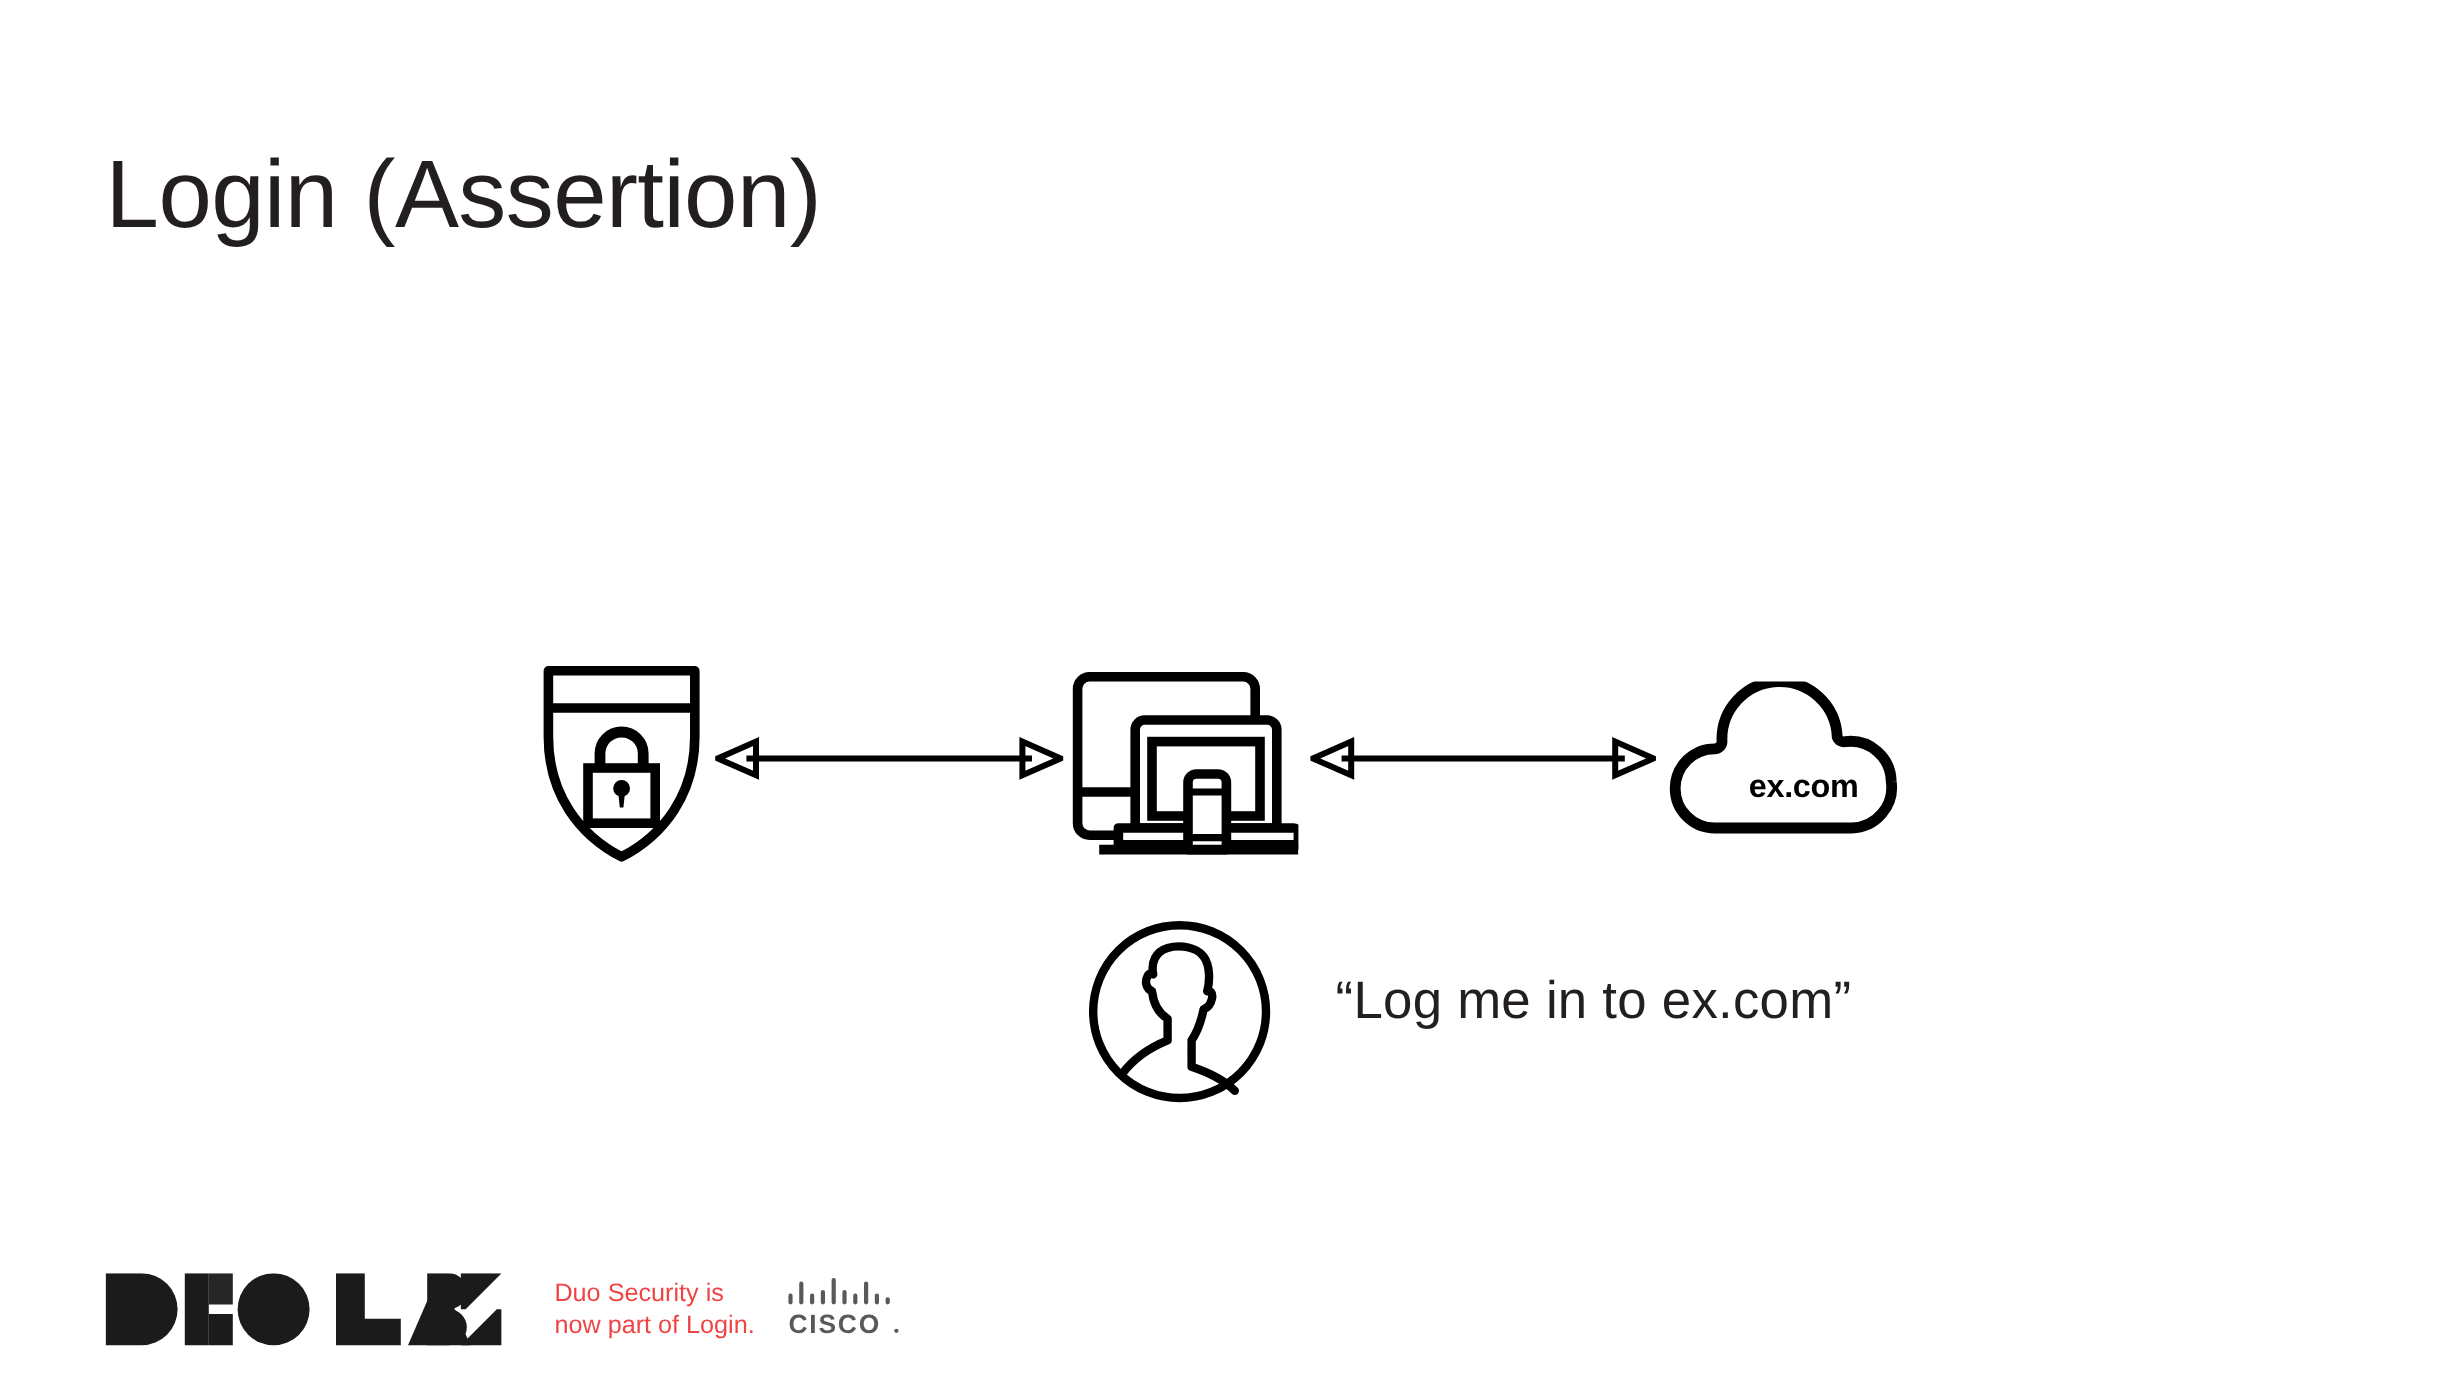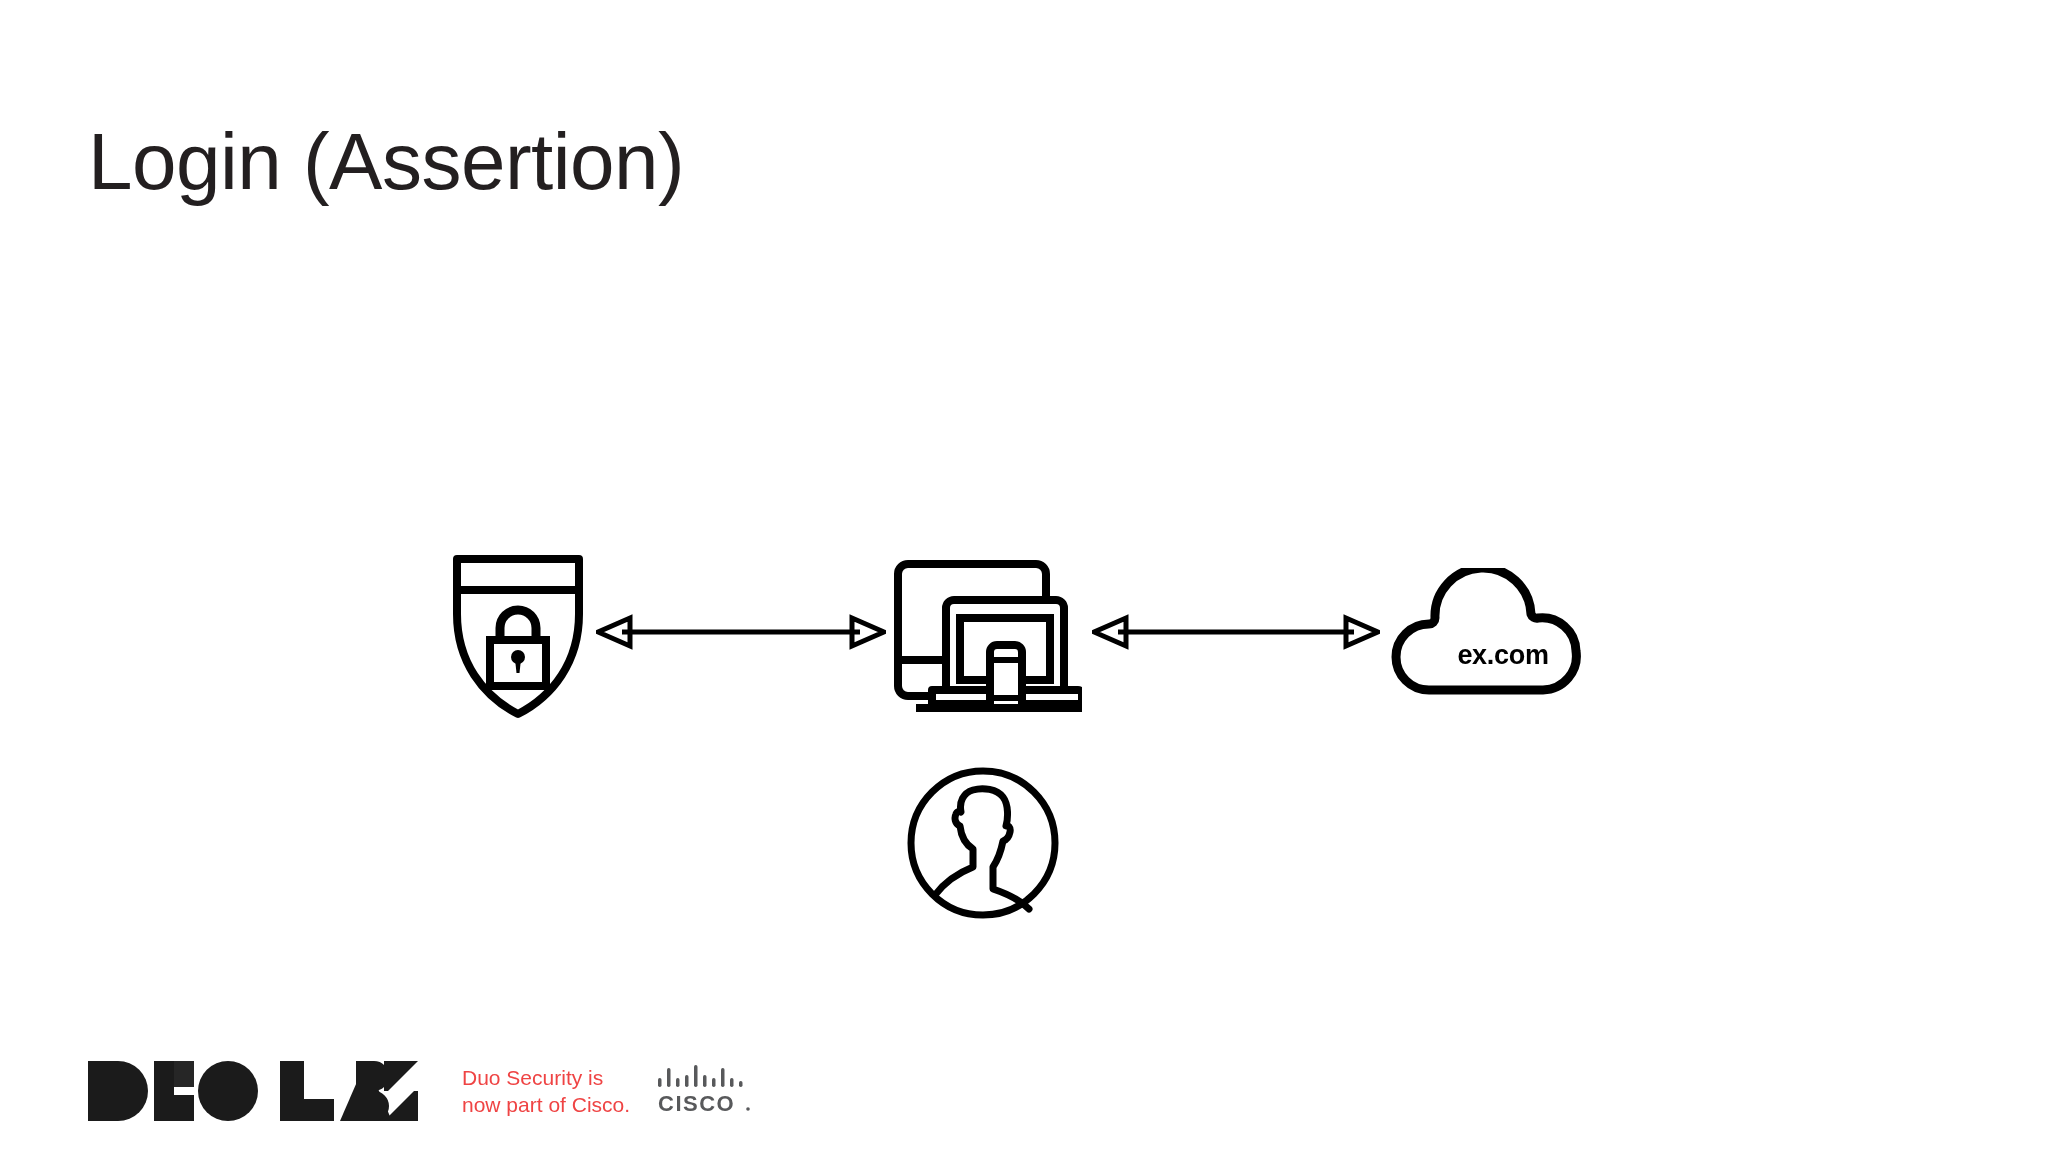--- a/index.html
+++ b/index.html
@@ -204,20 +204,21 @@
                  C78 22 92 24 98 32
                  C104 40 103 54 101 61
                  C103 60 106 62 105 67
                  C104 72 101 75 98 76
                  C96 86 92 96 88 102
                  V124
                  C100 128 114 134 124 144" fill="none" stroke="#000000" stroke-width="7" stroke-linejoin="round" stroke-linecap="round"></path>
       </svg>
     </div>
 
+    <div id="quote-text">“Log me in to ex.com”</div>
 
   </div>
 
   <div id="footer">
 
     <svg id="duo-labs-logo" width="330" height="62" viewBox="0 0 330 62">
       <g fill="#1b1b1b">
 
         <path d="M0 0 H30 A30 30 0 0 1 30 60 H0 Z"></path>
 
@@ -233,21 +234,21 @@
 
         <path d="M300 0 H318 A15 15 0 0 1 318 30 A15 15 0 0 1 318 60 H300 Z" transform="translate(-32,0)"></path>
 
         <path d="M296 0 H330 L300 30 H296 Z"></path>
         <path d="M296 30 H330 L330 60 H296 L326 30 Z"></path>
       </g>
     </svg>
 
     <div id="cisco-tagline">
       <span>Duo Security is</span>
-      <span>now part of Cisco.</span>
+      <span>now part of Login.</span>
     </div>
 
     <svg id="cisco-logo" width="104" height="62" viewBox="0 0 104 62">
       <g fill="#58595b">
 
         <rect x="4" y="17" width="3.5" height="9" rx="1.7"></rect>
         <rect x="13" y="7" width="3.5" height="19" rx="1.7"></rect>
         <rect x="22" y="17" width="3.5" height="9" rx="1.7"></rect>
         <rect x="31" y="14" width="3.5" height="12" rx="1.7"></rect>
         <rect x="40" y="4" width="3.5" height="22" rx="1.7"></rect>

